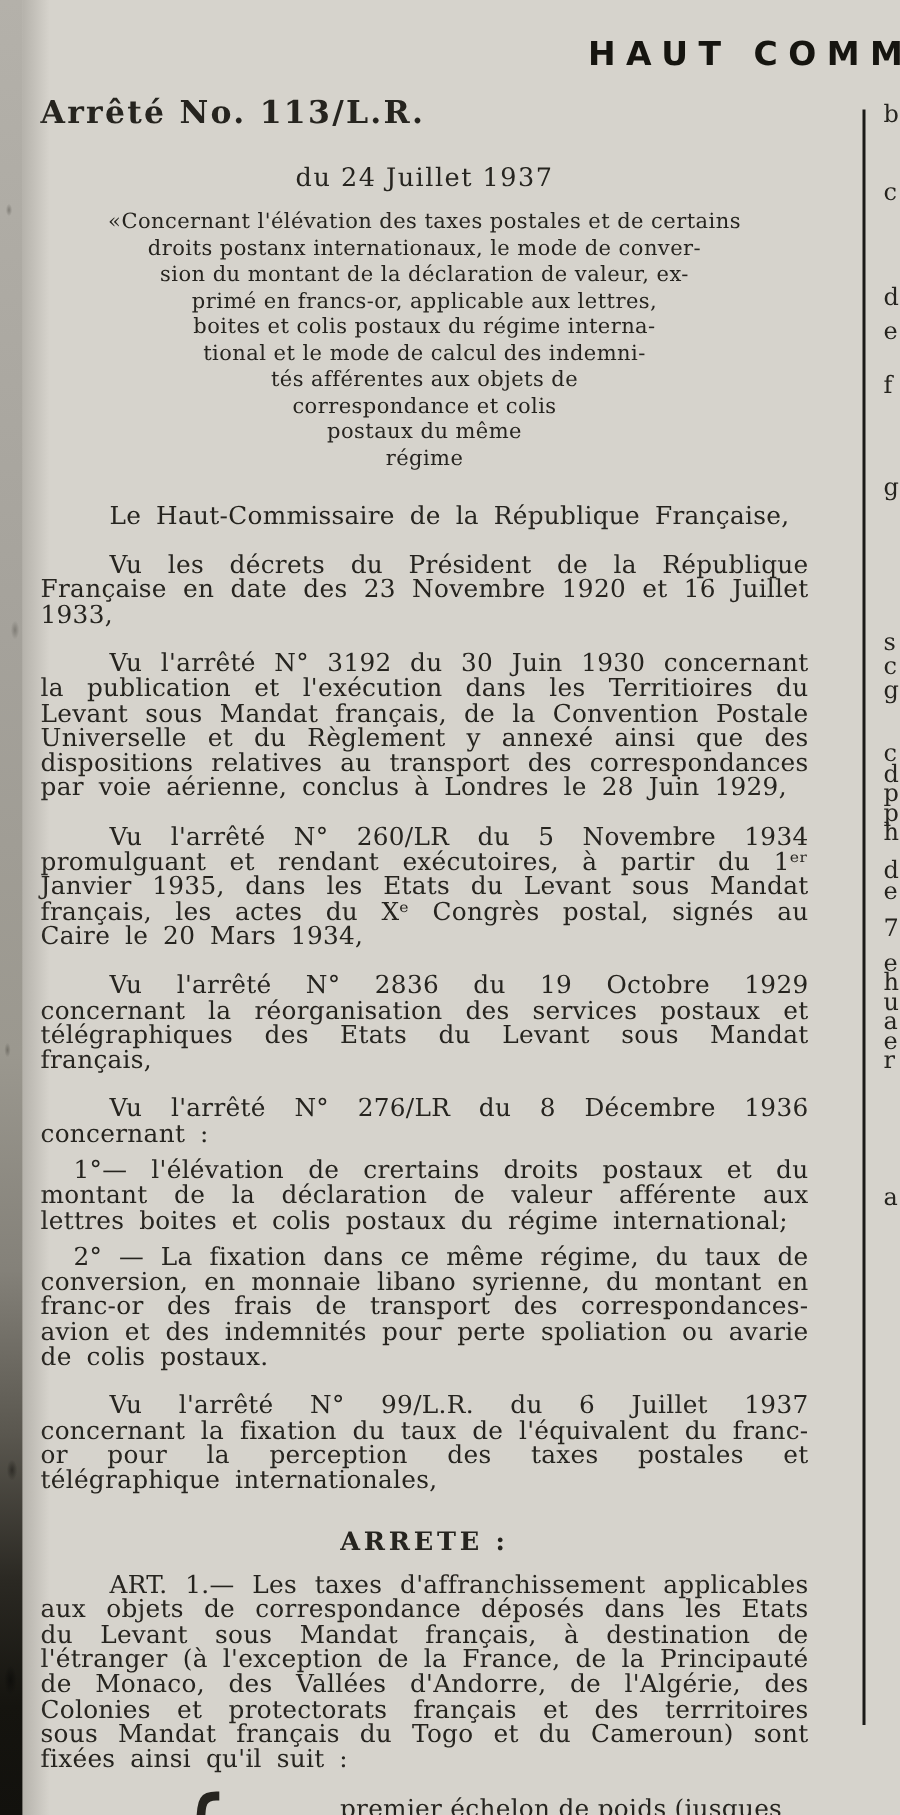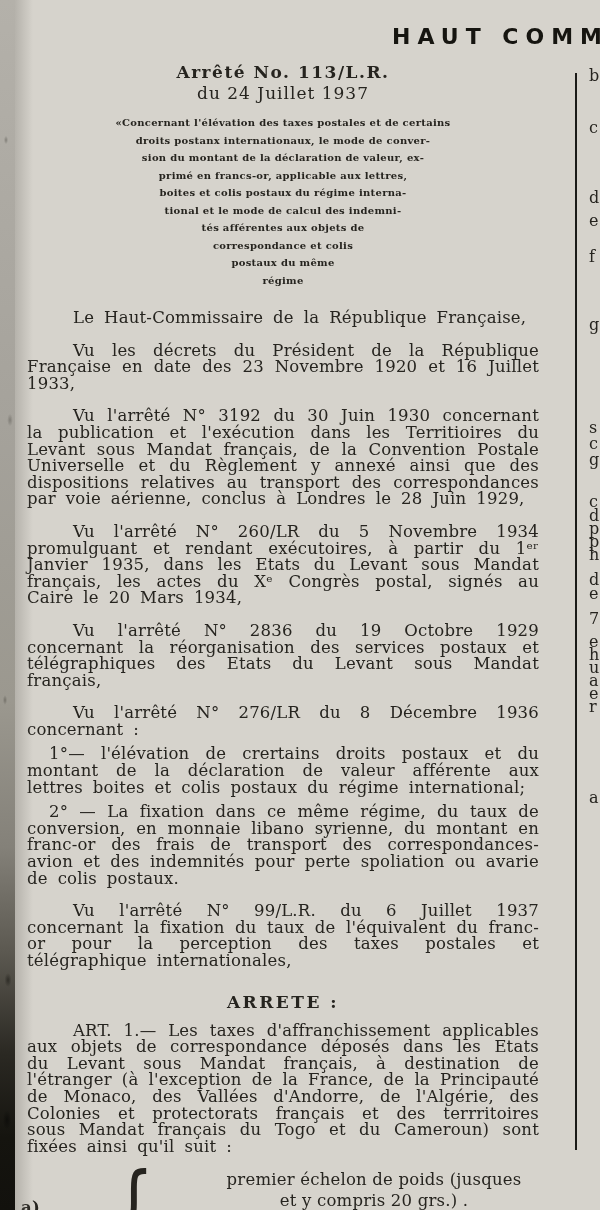--- a/index.html
+++ b/index.html
@@ -49,29 +49,29 @@
   }
   .fragments{position:absolute;left:0;top:0;width:600px;height:1210px;z-index:1;}
   .fragments span{
     position:absolute;left:589px;font-size:16px;line-height:16px;color:var(--ink);
   }
   
   .column{
     position:absolute;left:27px;top:0;width:512px;
   }
   .title{
-    margin-top:62px;text-align:center;
-    font-size:17px;font-weight:bold;letter-spacing:1.5px;
+    margin-top:62px;
+    font-size:21px;font-weight:bold;letter-spacing:1.5px;
   }
   .date{
-    margin-top:1px;text-align:center;font-size:17px;letter-spacing:1px;
+    margin-top:22px;text-align:center;font-size:17px;letter-spacing:1px;
   }
   .subject{
-    margin-top:11px;text-align:center;font-weight:bold;
-    font-size:10px;line-height:17.5px;letter-spacing:.3px;
+    margin-top:11px;text-align:center;font-weight:normal;
+    font-size:14px;line-height:17.5px;letter-spacing:.3px;
     white-space:pre-line;
   }
   .preamble{margin-top:21px;}
   .preamble p, .article{
     font-size:16.5px;line-height:16.6px;letter-spacing:.2px;word-spacing:4.5px;
     text-align:justify;text-indent:46px;
     hyphens:auto;-webkit-hyphens:auto;
     margin-top:16px;
   }
   .preamble p.numbered{text-indent:22px;margin-top:8px;}

